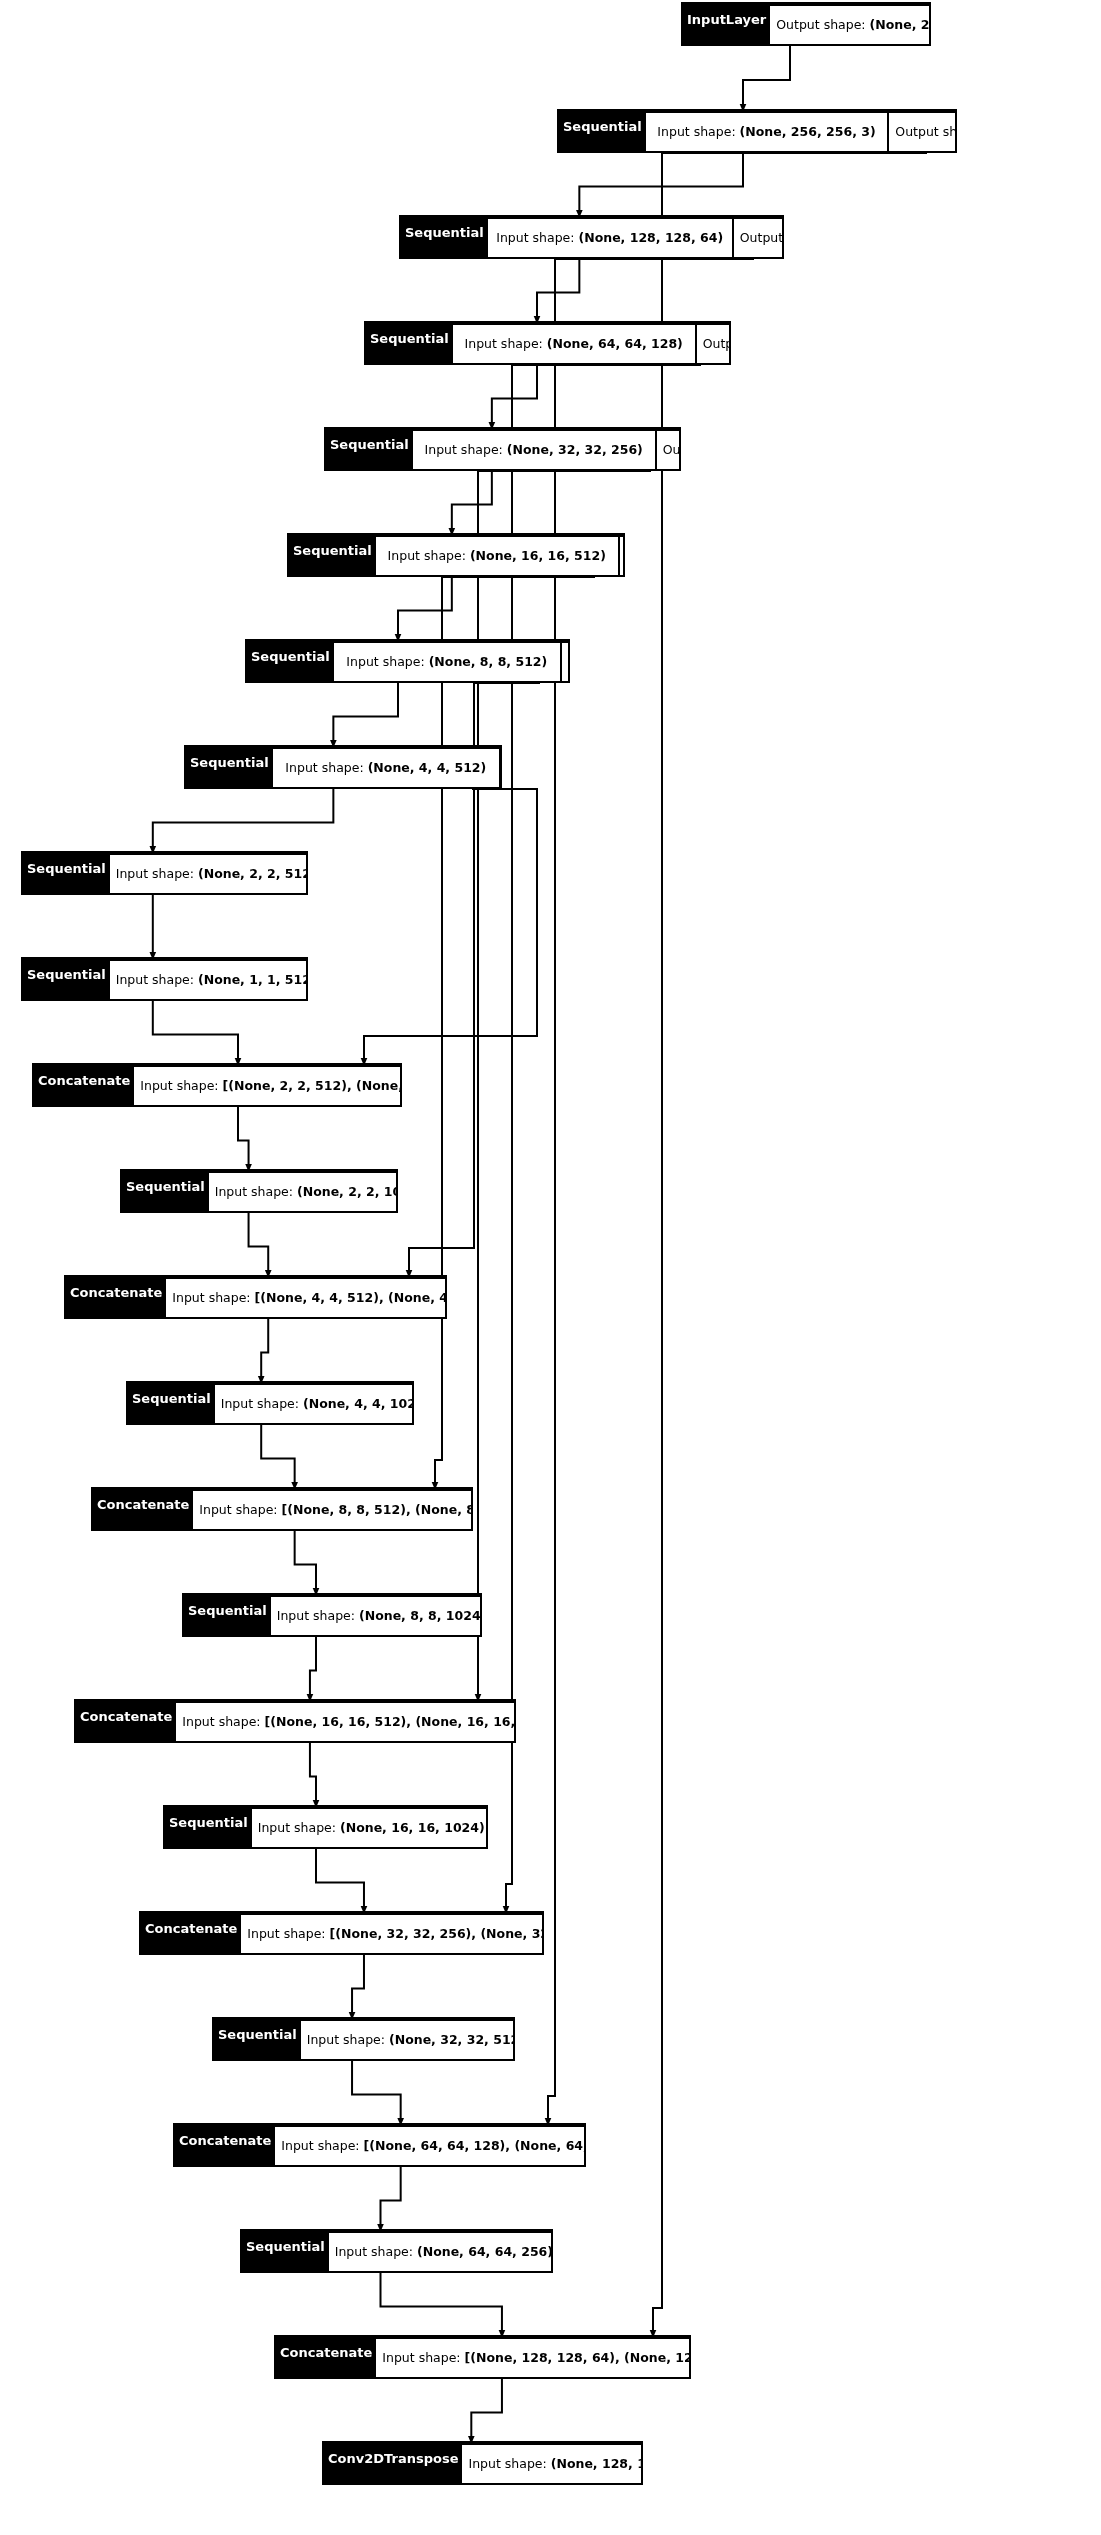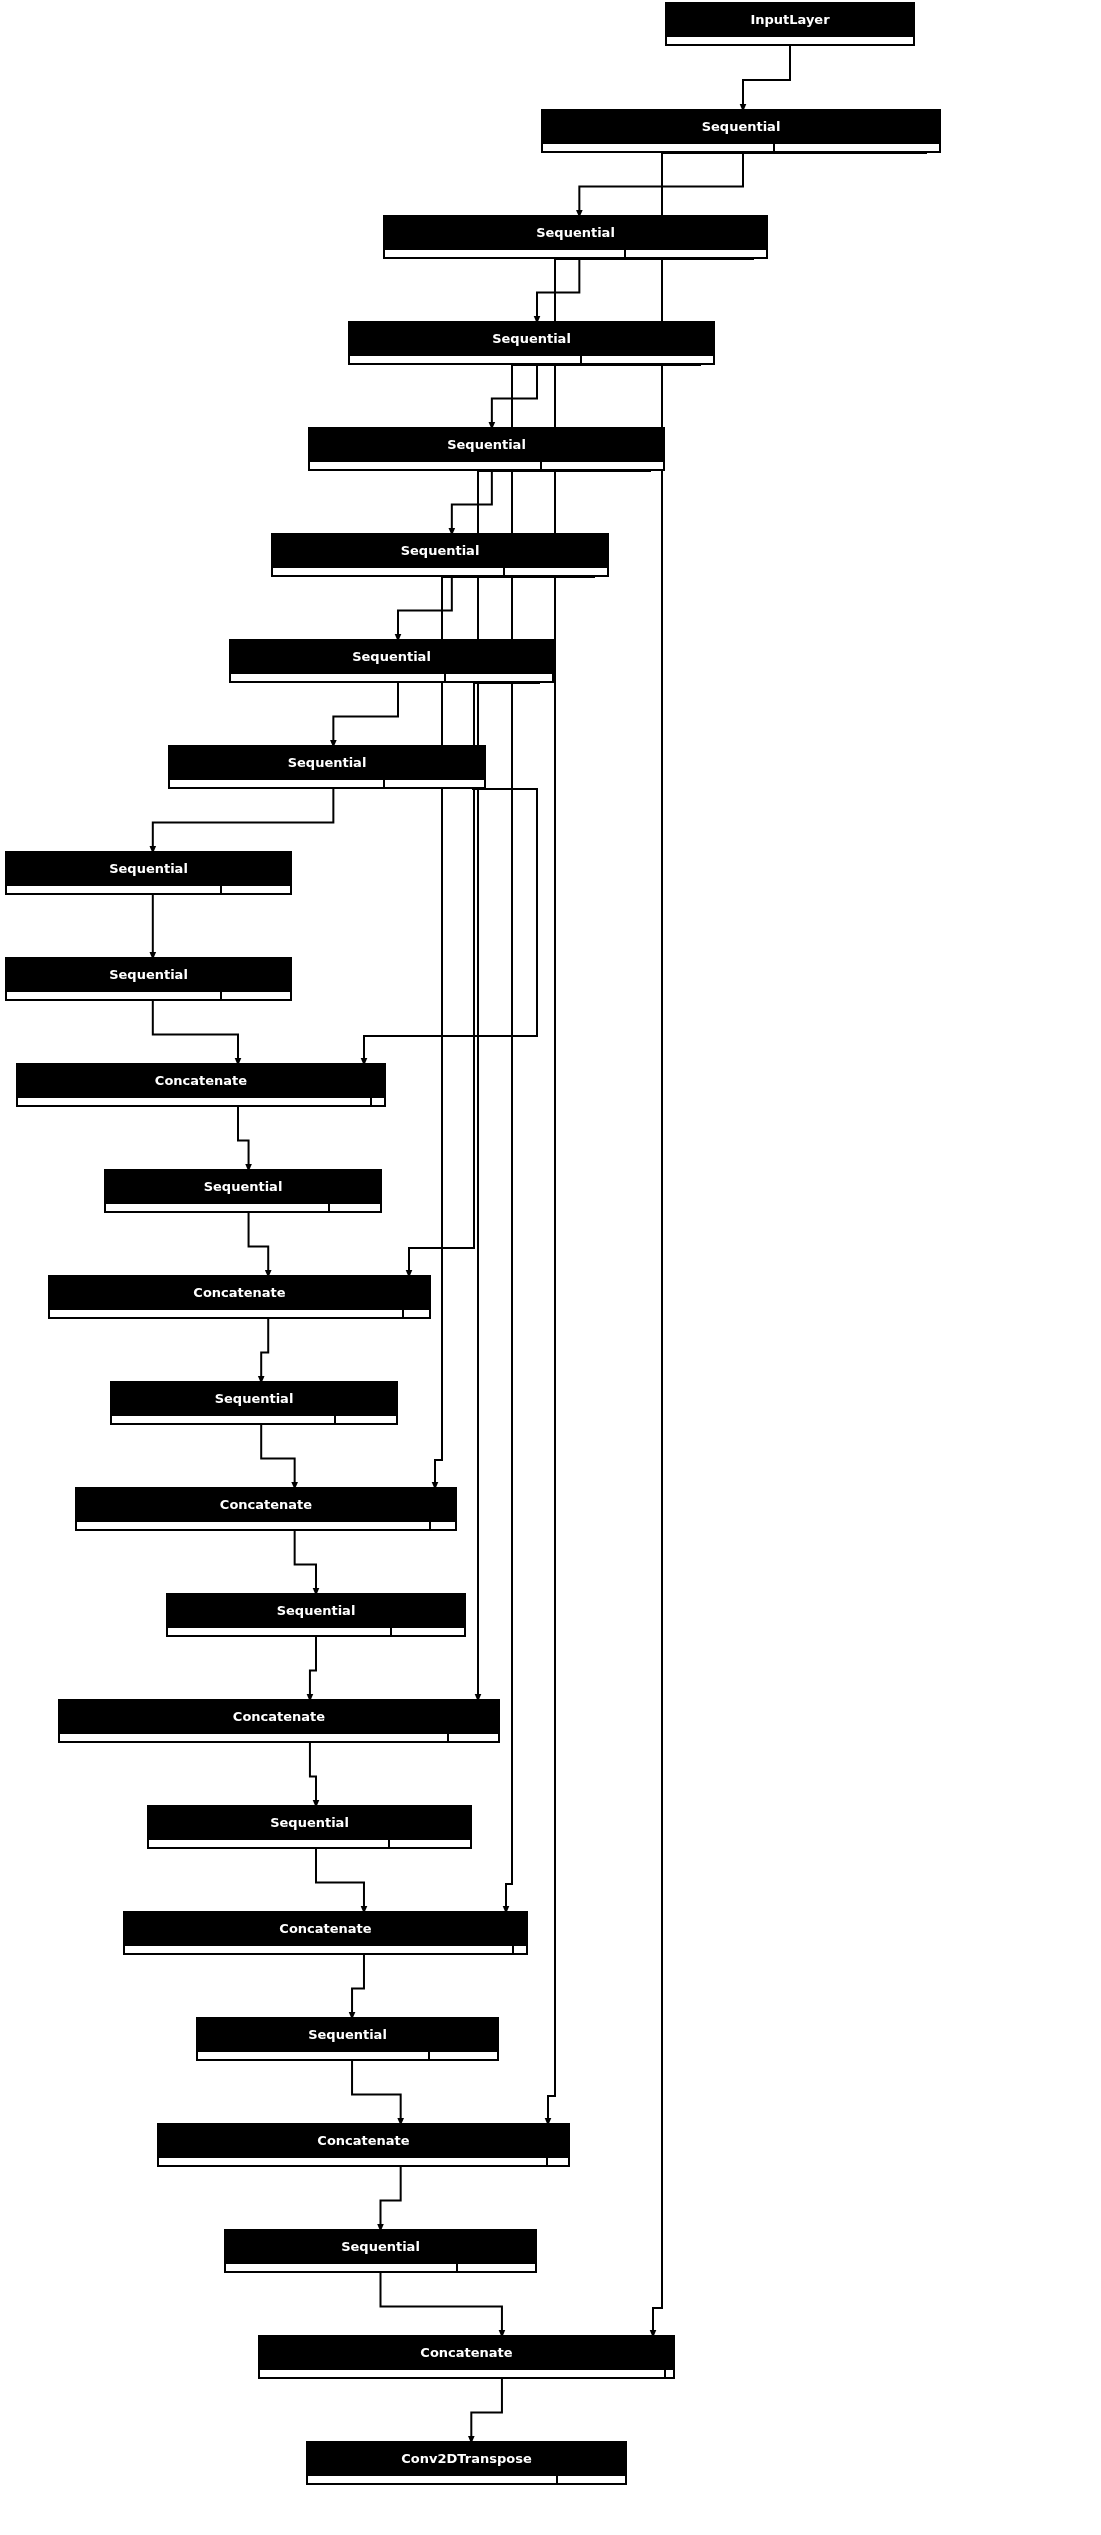--- a/index.html
+++ b/index.html
@@ -8,22 +8,23 @@
     font-family:"DejaVu Sans","Liberation Sans",sans-serif;
     width:1101px;height:2535px;position:relative;overflow:hidden;
   }
   #graph{position:absolute;left:0;top:0;width:1101px;height:2535px;}
   svg#edges{position:absolute;left:0;top:0;width:1101px;height:2535px;pointer-events:none;}
   .node{
     position:absolute;
     box-sizing:border-box;
     border:2px solid #000;
     background:#7f1d1d;
-    display:flex;flex-direction:column;
+    display:flex;
     overflow:hidden;
+    margin-left:16px;
   }
   .node-title{
     color:#ffffff;
     background:#000000;
     text-align:center;
     font-weight:bold;
     font-size:13px;
     line-height:1;
     padding:9px 4px 9px 4px;
     white-space:nowrap;

